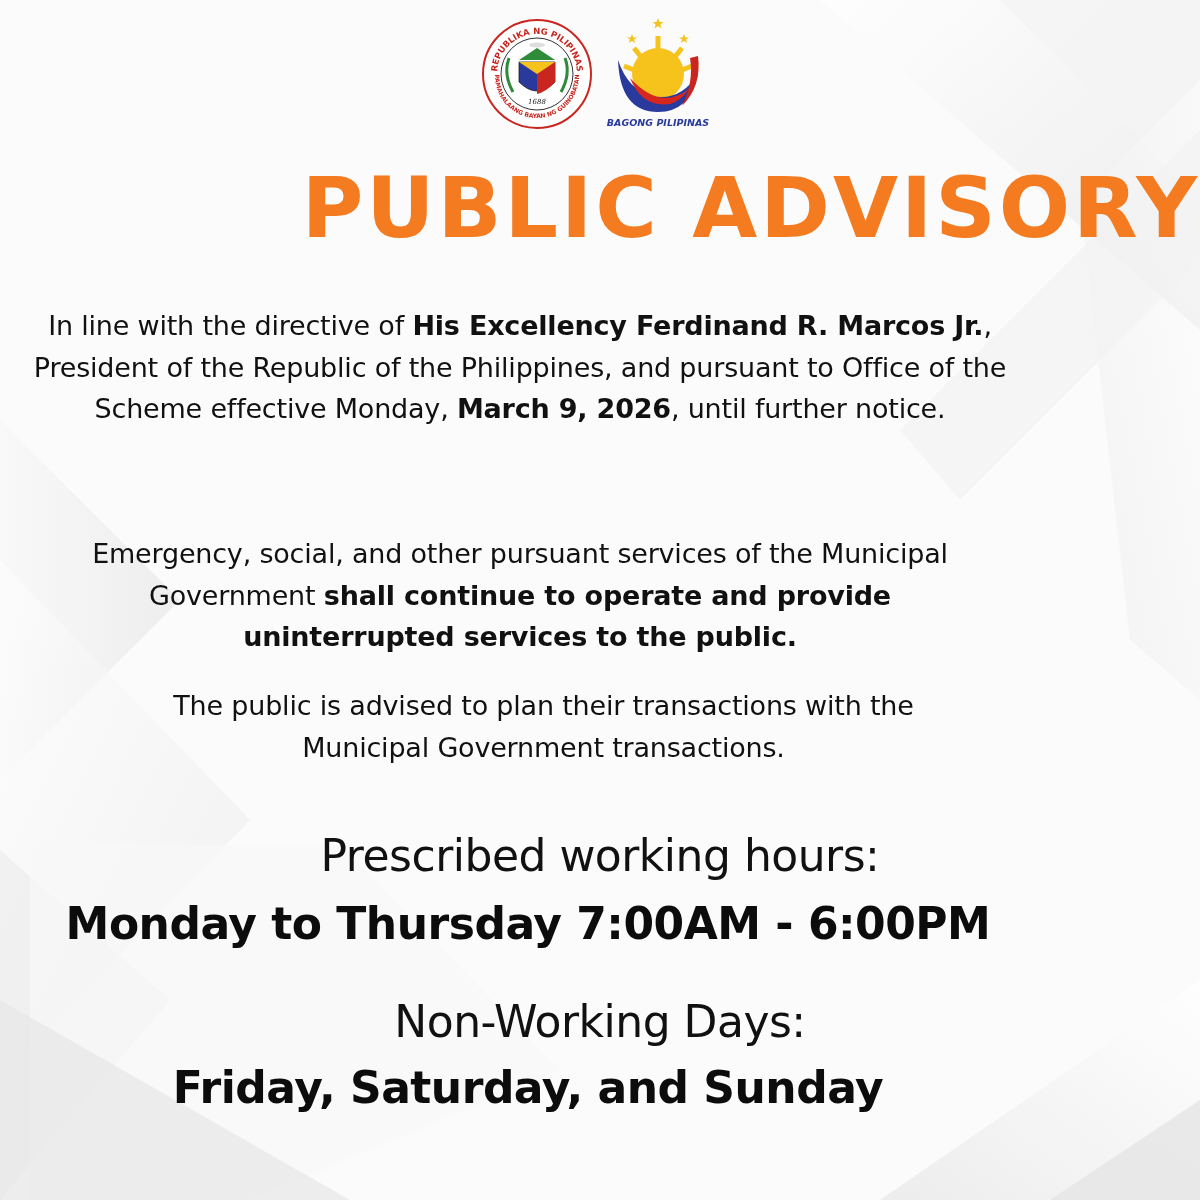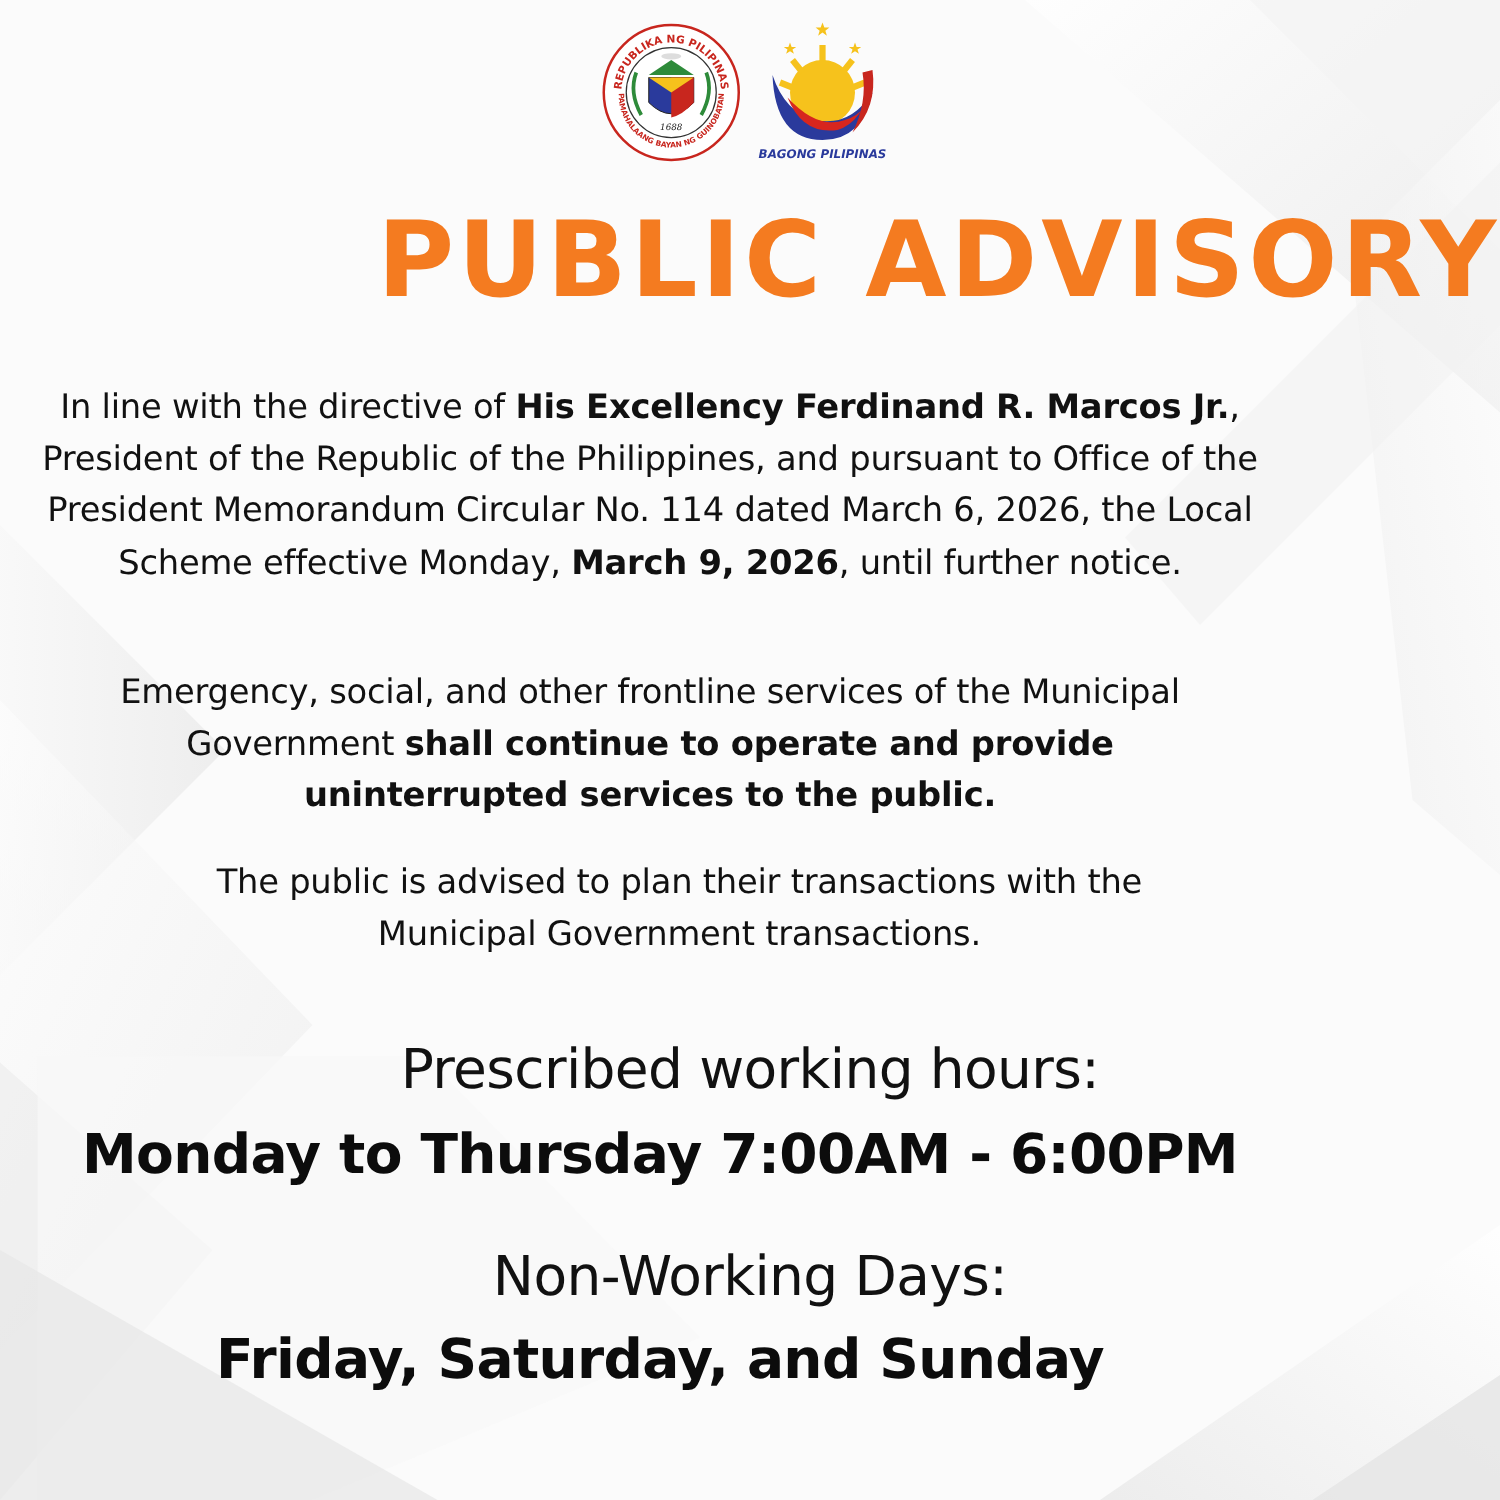--- a/index.html
+++ b/index.html
@@ -153,26 +153,25 @@
         <text x="60" y="110" text-anchor="middle" font-family="DejaVu Sans, sans-serif" font-size="9.5" font-weight="bold" font-style="italic" fill="#2a3a9c">BAGONG PILIPINAS</text>
       </svg>
     </div>
   </div>
 
   <h1 class="title">PUBLIC ADVISORY</h1>
 
   <div class="para p1">
     <div><span>In line with the directive of </span><b>His Excellency Ferdinand R. Marcos Jr.</b><span>,</span></div>
     <div>President of the Republic of the Philippines, and pursuant to Office of the</div>
-    <div>President Memorandum Circular No. 114 dated March 6, 2026, the Local</div>
     <div><span>Scheme effective Monday, </span><b>March 9, 2026</b><span>, until further notice.</span></div>
   </div>
 
   <div class="para p2">
-    <div>Emergency, social, and other frontline services of the Municipal</div>
+    <div>Emergency, social, and other pursuant services of the Municipal</div>
     <div><span>Government </span><b>shall continue to operate and provide</b></div>
     <div><b>uninterrupted services to the public.</b></div>
   </div>
 
   <div class="para p3">
     <div>The public is advised to plan their transactions with the</div>
     <div>Municipal Government transactions.</div>
   </div>
 
   <div class="hours-label">Prescribed working hours:</div>

